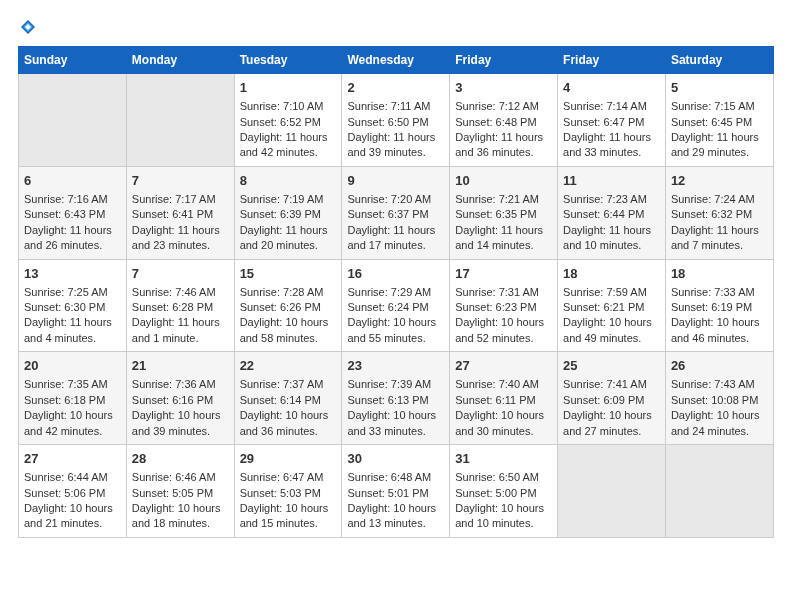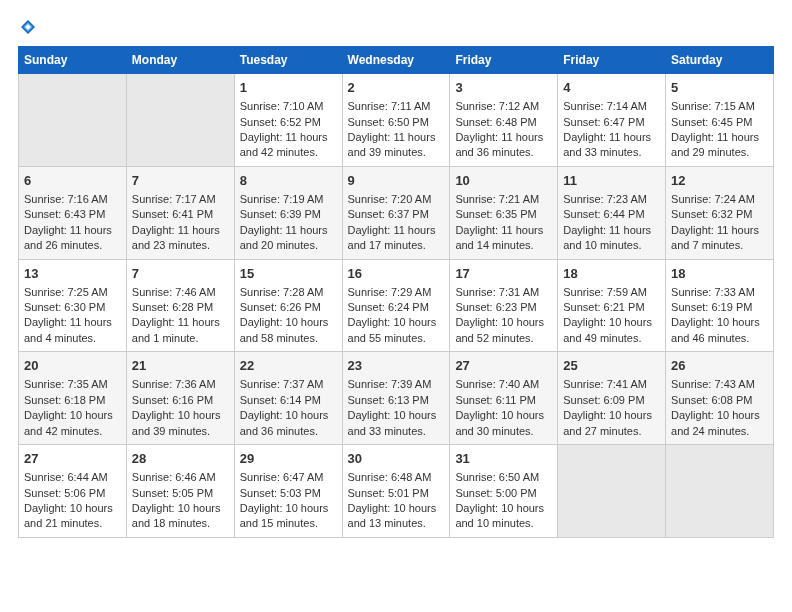--- a/index.html
+++ b/index.html
@@ -291,21 +291,21 @@
           </td>
           <td>
             <span class="day-number">25</span>
             <div class="cell-content">Sunrise: 7:41 AM
 Sunset: 6:09 PM
 Daylight: 10 hours and 27 minutes.</div>
           </td>
           <td>
             <span class="day-number">26</span>
             <div class="cell-content">Sunrise: 7:43 AM
-Sunset: 6:08 PM
+Sunset: 10:08 PM
 Daylight: 10 hours and 24 minutes.</div>
           </td>
         </tr>
         <tr>
           <td>
             <span class="day-number">27</span>
             <div class="cell-content">Sunrise: 6:44 AM
 Sunset: 5:06 PM
 Daylight: 10 hours and 21 minutes.</div>
           </td>

